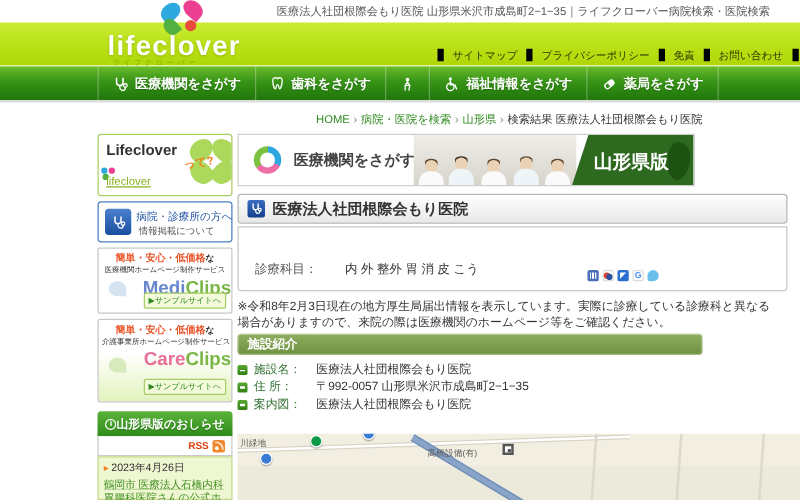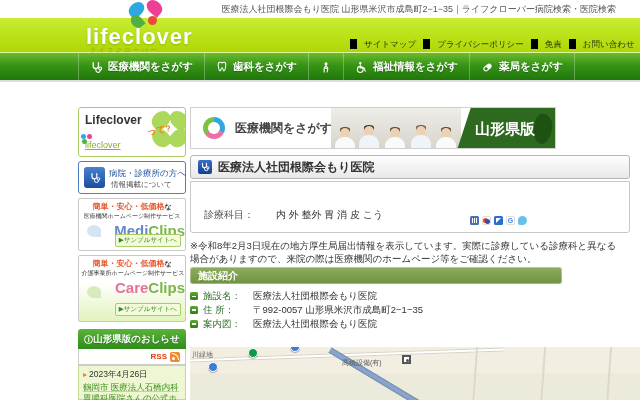--- a/index.html
+++ b/index.html
@@ -8,21 +8,21 @@
   .page{position:relative;width:640px;height:400px;overflow:hidden;background:#fff}
 
   
   .topbar{position:absolute;left:0;top:0;width:640px;height:18px;background:#fff;
     font-size:9px;color:#555;text-align:right;line-height:18px;padding-right:24px;white-space:nowrap}
 
   
   .band{position:absolute;left:0;top:18px;width:640px;height:34px;
     background:linear-gradient(180deg,#c9ec33 0%,#b6de10 70%,#aed609 100%)}
   .utilnav{position:absolute;left:350px;top:39px;font-size:8.5px;color:#2e3a00;white-space:nowrap}
-  .utilnav span.item{padding:0 7px;border-left:7px solid #000000;cursor:pointer}
+  .utilnav span.item{padding:0 7px;border-left:5px solid #000000;cursor:pointer}
   .utilnav span.item:last-child{border-right:1px solid #7f9a08}
 
   
   .logo{position:absolute;left:86px;top:0;width:130px;height:52px;z-index:5}
   .petal{position:absolute;border-radius:50% 50% 50% 0}
   .petal.p1{left:42px;top:3px;width:17px;height:13px;background:#2fa8e0;transform:rotate(-40deg)}
   .petal.p2{left:60px;top:1px;width:17px;height:13px;background:#ee4093;transform:rotate(40deg) scaleX(-1)}
   .petal.p3{left:44px;top:16px;width:14px;height:11px;background:#52b043;transform:rotate(-130deg)}
   .petal.p4{left:62px;top:16px;width:9px;height:9px;background:#e84b3a;border-radius:50%}
   .wordmark{position:absolute;left:0;top:24px;font-size:22px;font-weight:bold;color:#fff;
@@ -254,20 +254,23 @@
                 <path d="M8 5.5v5" stroke="#fff" stroke-width="1.3"></path>
                 <rect x="8" y="5.5" width="5" height="5" rx="2.5" fill="#fff"></rect>
               </g>
             </svg>
           </span>
         <span class="tlabel">薬局をさがす</span>
       </div>
     </div>
   </div>
 
+  <div class="breadcrumb">
+    <span class="lnk">HOME</span><span class="sep">›</span><span class="lnk">病院・医院を検索</span><span class="sep">›</span><span class="lnk">山形県</span><span class="sep">›</span><span class="cur">検索結果 医療法人社団根際会もり医院</span>
+  </div>
 
   <div class="sb-box about">
     <div class="bigclover">
         <i class="b1"></i>
         <i class="b2"></i>
         <i class="b3"></i>
         <i class="b4"></i>
       </div>
     <div class="ttl">Lifeclover</div>
     <div class="suf">って?</div>

